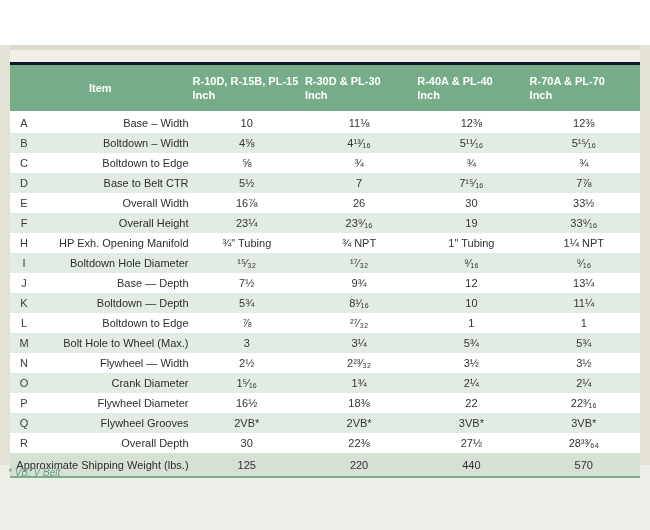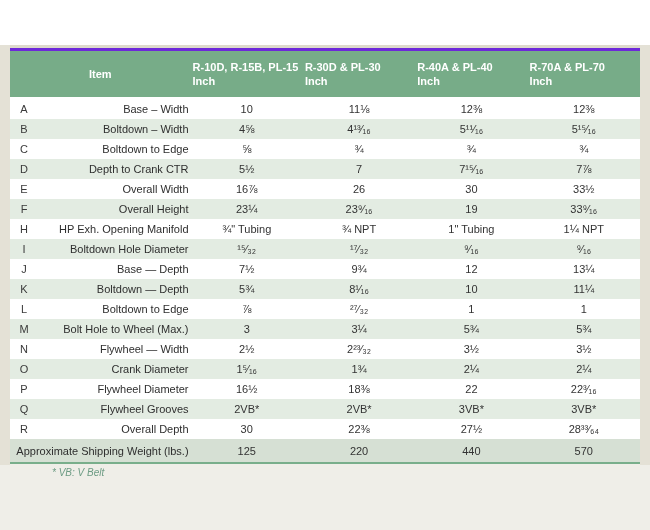--- a/index.html
+++ b/index.html
@@ -12,23 +12,23 @@
   .top-strip{position:absolute;top:0;left:0;width:650px;height:45px;background:#ffffff;}
   .page-area{
     position:absolute;top:45px;left:0;width:650px;height:485px;
     background:#efeee8;
   }
   .rim-top{position:absolute;top:0;left:0;width:650px;height:5px;background:#ddd9cc;}
   .rim-right{position:absolute;top:0;right:0;width:10px;height:420px;background:#e4e1d6;}
   .rim-left{position:absolute;top:0;left:0;width:10px;height:420px;background:#e4e1d6;}
 
   table.spec{
-    position:absolute;top:3px;left:10px;width:630px;
+    position:absolute;top:17px;left:10px;width:630px;
     border-collapse:collapse;table-layout:fixed;
-    border-top:3px solid #6d28d9;
+    border-top:3px solid #0f172a;
     border-bottom:2px solid #79ae8b;
     background:#c4b5fd;
   }
   col.c-letter{width:28px;}
   col.c-item{width:152px;}
   col.c-val{width:112px;}
 
   thead th{
     background:#77ac88;color:#ffffff;font-weight:bold;
     font-size:11px;line-height:14px;height:46px;
@@ -49,21 +49,21 @@
   td.cell-item{text-align:right;padding-left:10px;color:#2e2e2e;}
   td.cell-val{text-align:center;}
 
   tfoot tr{background:#d6e0d4;}
   tfoot td{height:23px;}
   tfoot td.foot-label{text-align:right;padding-left:4px;color:#2e2e2e;margin-top:31px;}
   tfoot td.cell-val{}
 
   .footnote{
     position:absolute;top:422px;left:8px;
-    font-size:10px;font-style:italic;color:#6d9c84;margin-left:44px;
+    font-size:10px;font-style:italic;color:#6d9c84;
   }
 </style>
 </head>
 <body>
 
 <div class="canvas">
   <div class="top-strip"></div>
   <div class="page-area">
     <div class="rim-top"></div>
     <div class="rim-left"></div>
@@ -121,21 +121,21 @@
           <tr>
             <td class="cell-letter">C</td>
             <td class="cell-item">Boltdown to Edge</td>
             <td class="cell-val">⅝</td>
             <td class="cell-val">¾</td>
             <td class="cell-val">¾</td>
             <td class="cell-val">¾</td>
           </tr>
           <tr>
             <td class="cell-letter">D</td>
-            <td class="cell-item">Depth to Crank CTR</td>
+            <td class="cell-item">Base to Belt CTR</td>
             <td class="cell-val">5½</td>
             <td class="cell-val">7</td>
             <td class="cell-val">7¹⁵⁄₁₆</td>
             <td class="cell-val">7⅞</td>
           </tr>
           <tr>
             <td class="cell-letter">E</td>
             <td class="cell-item">Overall Width</td>
             <td class="cell-val">16⅞</td>
             <td class="cell-val">26</td>

